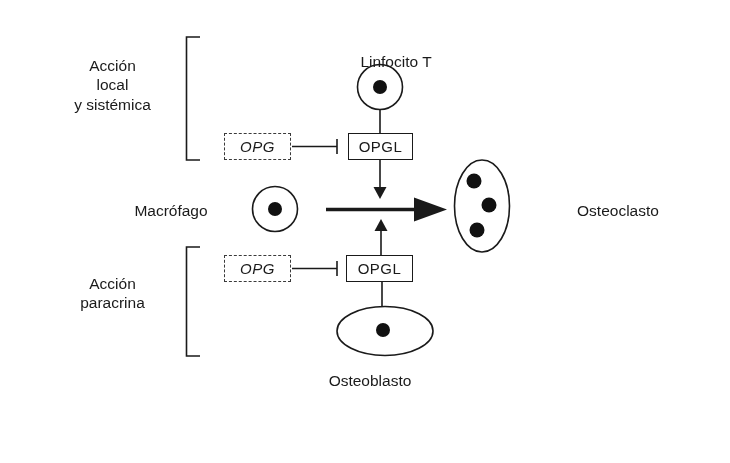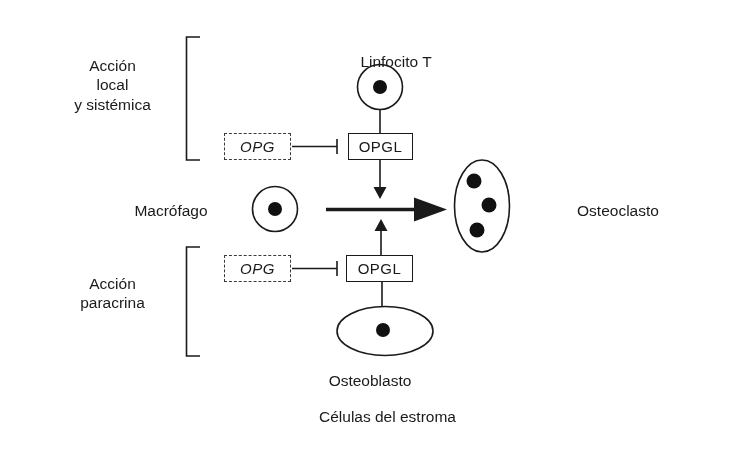--- a/index.html
+++ b/index.html
@@ -88,21 +88,20 @@
 
   <div class="label" style="left:115px; top:201px; width:112px;">Macrófago</div>
 
   <div class="label" style="left:558px; top:201px; width:120px;">Osteoclasto</div>
 
   <div class="label" style="left:50px; top:274px; width:125px;">Acción
 paracrina</div>
 
   <div class="label" style="left:312px; top:371px; width:116px;">Osteoblasto</div>
 
-  <div class="label" style="left:300px; top:407px; width:175px;">Células del estroma</div>
 
   <div class="gene-box dashed" style="left:224px; top:133px; width:67px; height:27px;">
     <span>OPG</span>
   </div>
 
   <div class="gene-box solid" style="left:348px; top:133px; width:65px; height:27px;">
     <span>OPGL</span>
   </div>
 
   <div class="gene-box dashed" style="left:224px; top:255px; width:67px; height:27px;">

